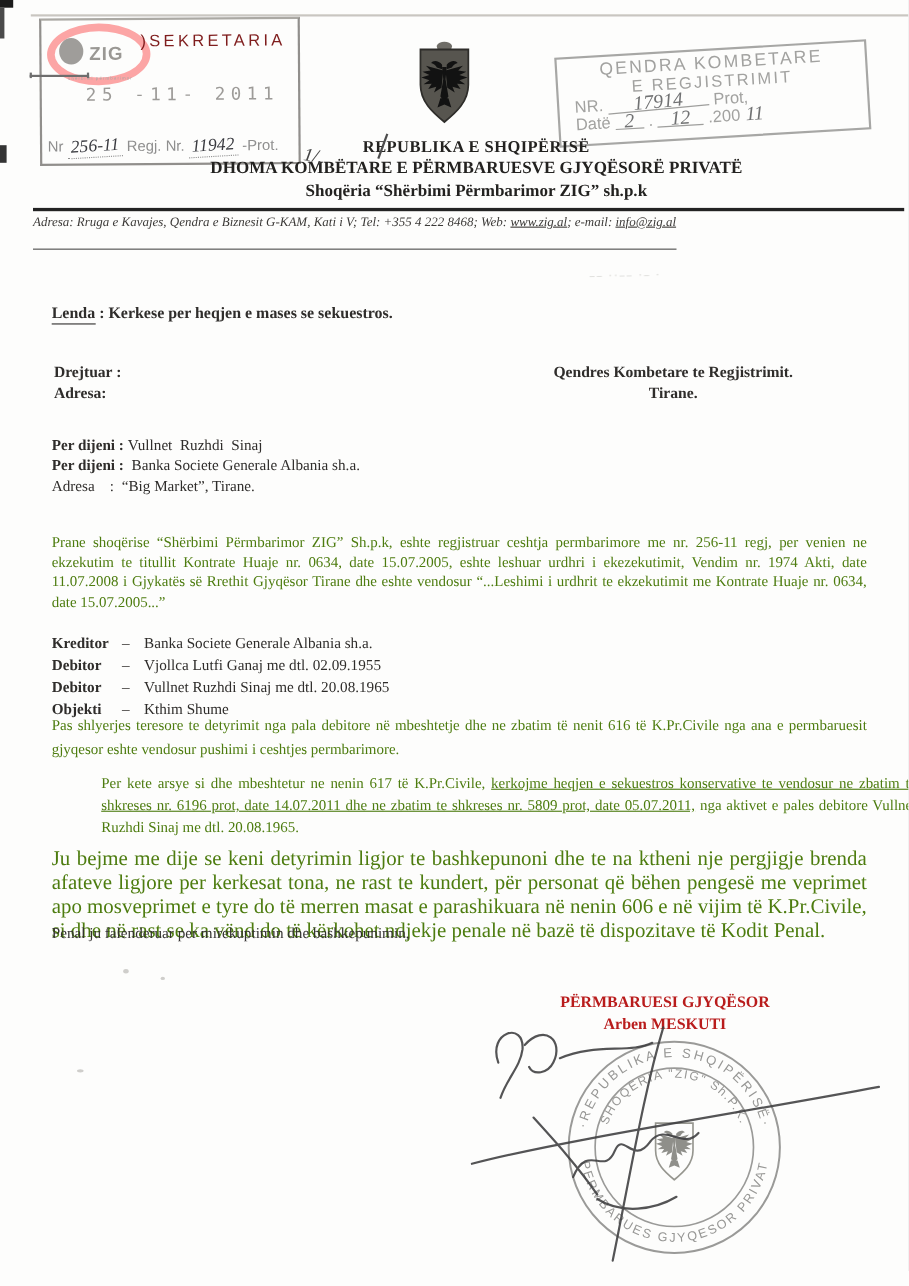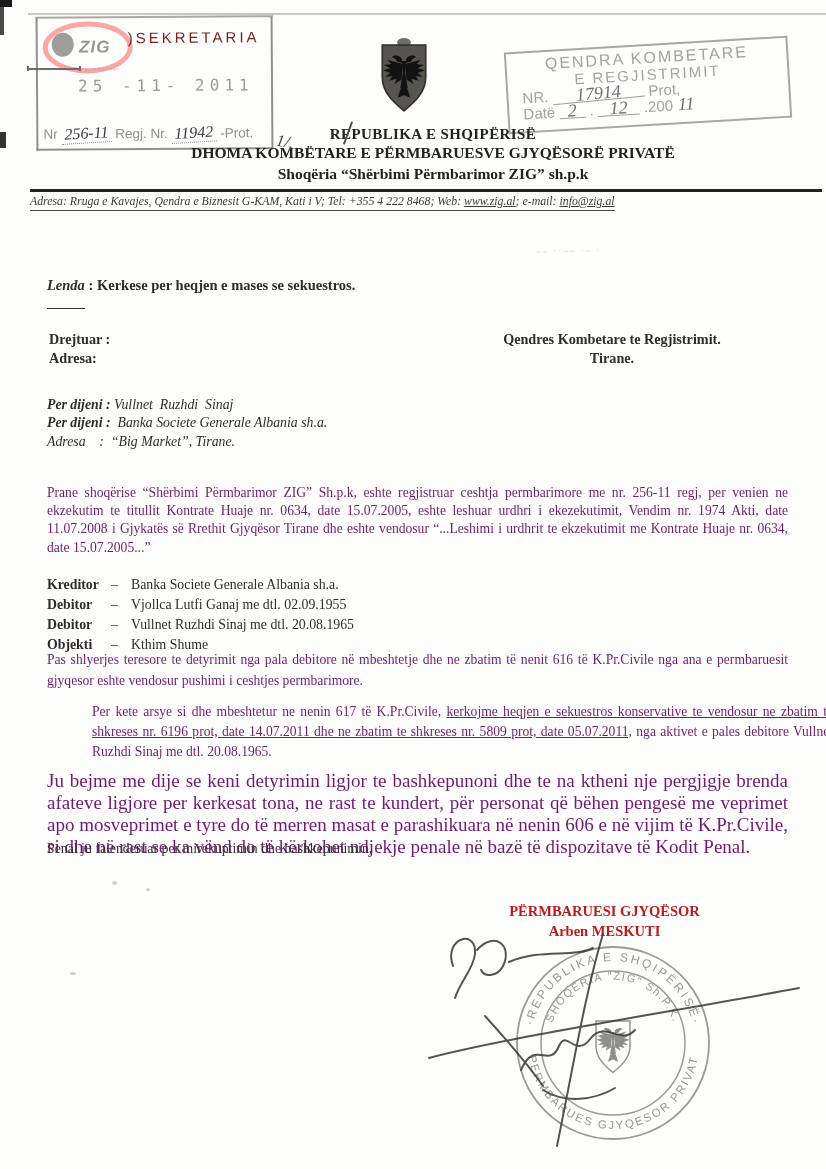--- a/index.html
+++ b/index.html
@@ -10,22 +10,22 @@
   .corner-blot{position:absolute;left:0;top:0;width:12px;height:7px;background:#1b1b1b;}
   .edge-blot1{position:absolute;left:0;top:7px;width:4px;height:28px;background:#4a4a4a;}
   .edge-blot2{position:absolute;left:0;top:132px;width:6px;height:16px;background:#343434;}
   .speck{position:absolute;background:#cfcecb;border-radius:50%;}
   .smudge{position:absolute;left:536px;top:245px;color:#c7c6c2;font-size:9px;letter-spacing:2px;
           filter:blur(.4px);transform:rotate(-1deg);}
   
   .stamp-sek{position:absolute;left:36px;top:16px;width:233px;height:130px;
              border:2px solid #918f8c;border-top-color:#aba9a4;transform:rotate(-.4deg);
              color:#8f8f8f;font-family:"Liberation Sans",sans-serif;}
-  .zig-oval{position:absolute;left:5px;top:3px;width:80px;height:42px;border:5px solid #fca5a5;
-            border-radius:50%;display:flex;align-items:center;justify-content:center;font-style:italic;}
+  .zig-oval{position:absolute;left:5px;top:3px;width:80px;height:42px;border:7px solid #fca5a5;
+            border-radius:50%;display:flex;align-items:center;justify-content:center;}
   .zig-blob{position:absolute;left:4px;top:6px;width:22px;height:24px;background:#8e8c88;
             border-radius:50%;opacity:.85;}
   .zig-txt{font-weight:bold;font-size:17px;color:#9a9894;letter-spacing:1px;margin-left:14px;}
   .zig-sub{position:absolute;left:12px;top:40px;font-size:4px;color:#a9a7a3;letter-spacing:1px;white-space:nowrap;}
   .sek-title{position:absolute;left:90px;top:11px;font-size:15px;letter-spacing:3px;color:#7f1d1d;white-space:nowrap;}
   .sek-date{position:absolute;left:40px;top:58px;font-family:"DejaVu Sans Mono",monospace;
             font-size:16px;letter-spacing:5px;color:#9d9b98;white-space:nowrap;}
   .sek-nr{position:absolute;left:5px;bottom:5px;font-size:13.5px;color:#8f8f8f;white-space:nowrap;}
   .hw{font-family:"Liberation Serif",serif;font-style:italic;color:#3a3b40;font-size:16px;
       display:inline-block;transform:rotate(-3deg);}
@@ -46,36 +46,36 @@
           display:inline-block;border-bottom:1.5px solid #9e9e9c;text-align:center;line-height:14px;}
   .qkr-nrv{width:92px;transform:rotate(-2deg);}
   .qkr-day{width:26px;} .qkr-mon{width:42px;} .qkr-yr{border-bottom:none;width:18px;}
   
   .h-line{position:absolute;left:40px;width:786px;text-align:center;font-weight:bold;color:#232220;}
   .h1{top:126px;font-size:15px;letter-spacing:.4px;}
   .h2{top:144px;font-size:15.5px;}
   .h3{top:165px;font-size:15.5px;}
   .h-rule{position:absolute;left:30px;top:189px;width:792px;height:2.5px;background:#232323;}
   .addr-wrap{position:absolute;left:30px;top:194px;font-style:italic;font-size:11.8px;color:#3c3a38;}
-  .addr-inner{display:inline-block;border-bottom:1px solid #4a4a4a;padding-bottom:1px;}
+  .addr-inner{display:inline-block;border-bottom:1px solid #4a4a4a;padding-bottom:17px;}
   .lnk{text-decoration:underline;}
   .hand-mark{position:absolute;left:276px;top:132px;font-size:17px;font-style:italic;color:#454545;
              transform:rotate(10deg);font-family:"Liberation Serif",serif;}
   .pen-stroke{position:absolute;left:347px;top:121px;width:2px;height:24px;background:#4c4c4c;transform:rotate(20deg);}
   
   .subject{position:absolute;left:47px;top:277px;font-weight:bold;font-size:14.5px;}
-  .subject .lab{border-bottom:1.5px solid #2f2d2b;padding-bottom:15px;font-style:italic;}
+  .subject .lab{border-bottom:1.5px solid #2f2d2b;padding-bottom:1px;}
   .drejtuar{position:absolute;left:49px;top:330px;font-weight:bold;font-size:14.2px;line-height:18.5px;}
   .recipient{position:absolute;left:462px;top:330px;width:300px;text-align:center;font-weight:bold;
              font-size:14.2px;line-height:18.5px;}
   .cc{position:absolute;left:47px;top:396px;font-size:13.8px;line-height:18.3px;}
-  .cc-row{white-space:pre;font-style:italic;}
+  .cc-row{white-space:pre;}
   .cc .lab{font-weight:bold;white-space:pre;}
   .cc .lab-n{font-weight:normal;white-space:pre;}
-  .para{position:absolute;left:47px;width:741px;text-align:justify;font-size:13.6px;color:#701a75;}
+  .para{position:absolute;left:47px;width:741px;text-align:justify;font-size:13.6px;color:#4d7c0f;}
   .p1{top:484px;line-height:18.2px;}
   .parties{position:absolute;left:47px;top:575px;font-size:13.8px;line-height:20px;}
   .plab{font-weight:bold;display:inline-block;width:64px;}
   .pdash{display:inline-block;width:20px;}
   .p2{top:650px;line-height:20.5px;}
   .p3{top:702px;line-height:19.8px;margin-left:45px;}
   .ul{text-decoration:underline;}
   .p4{top:770px;line-height:22px;font-size:19px;}
   .closing{position:absolute;left:47px;top:841px;font-size:13.8px;color:#333130;}
   .sig-block{position:absolute;left:462px;top:901px;width:285px;text-align:center;font-weight:bold;

